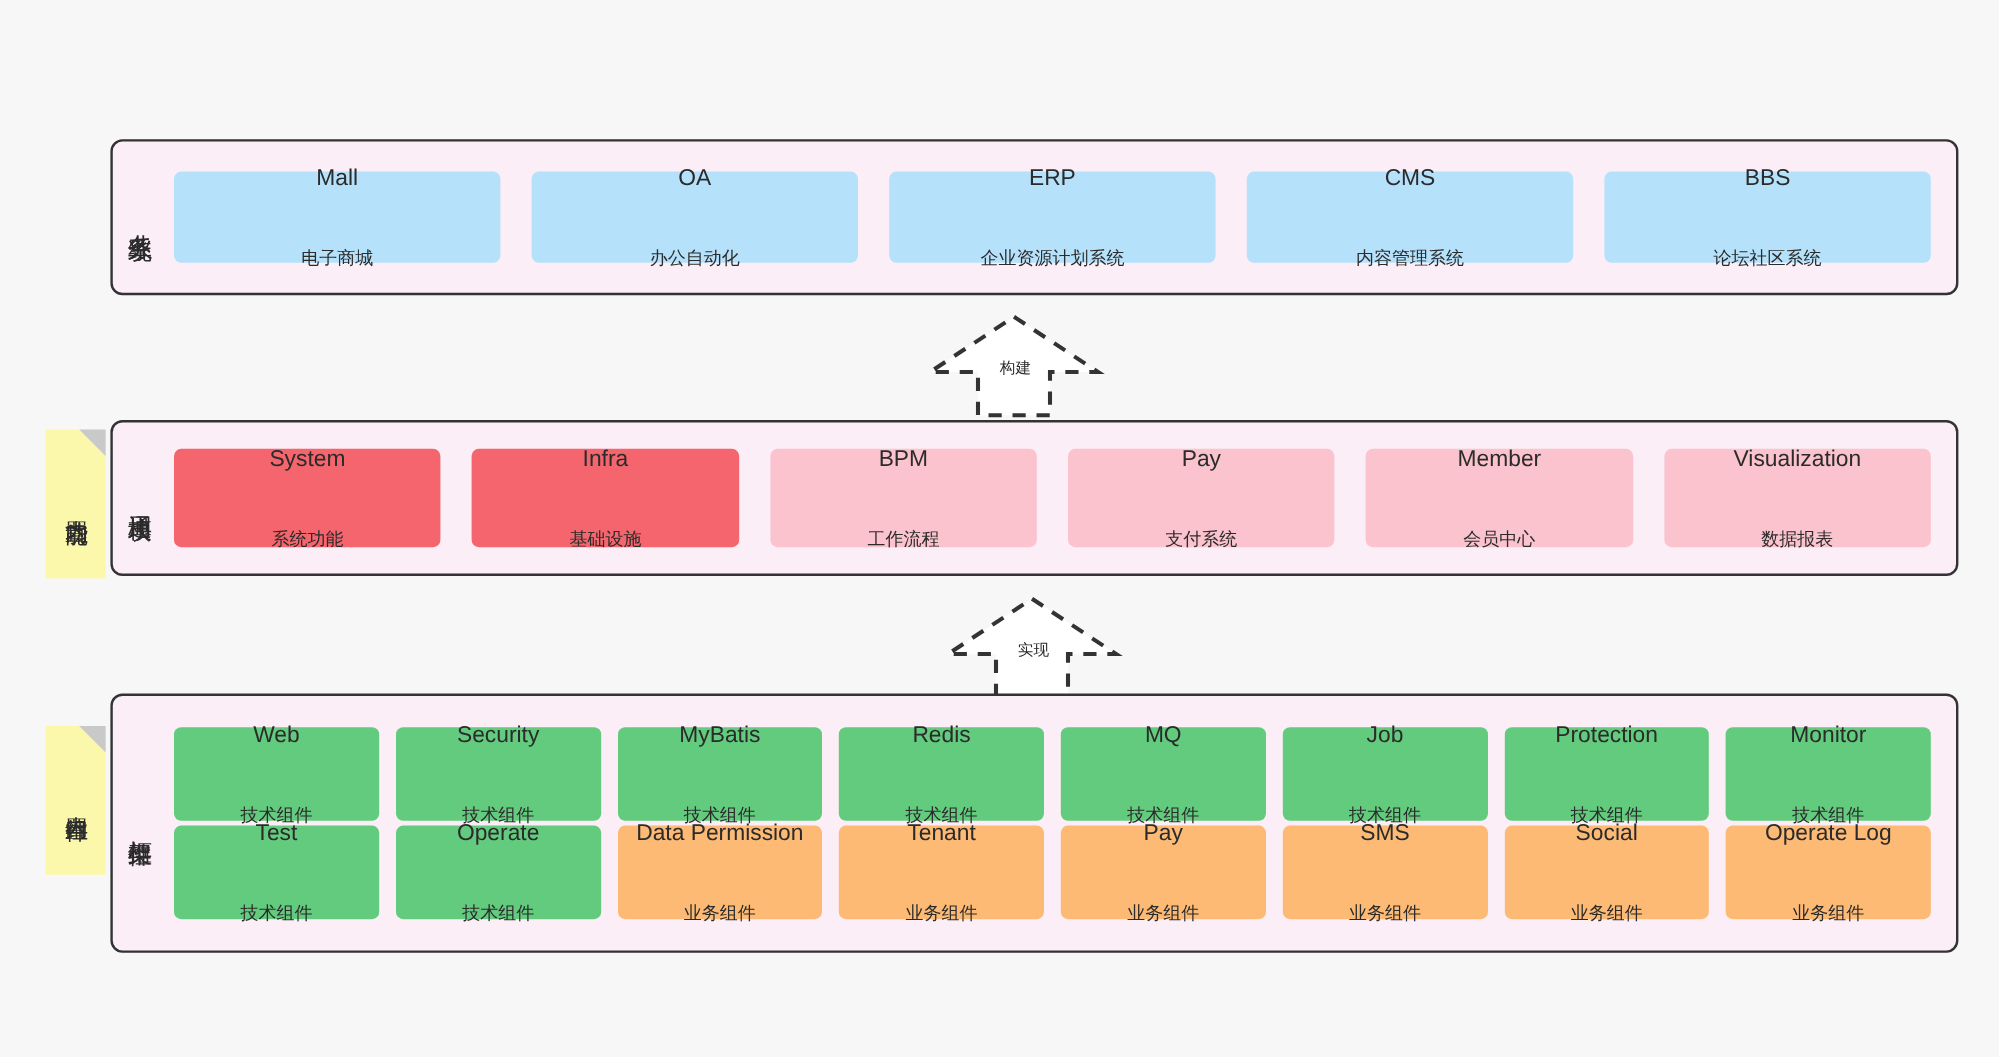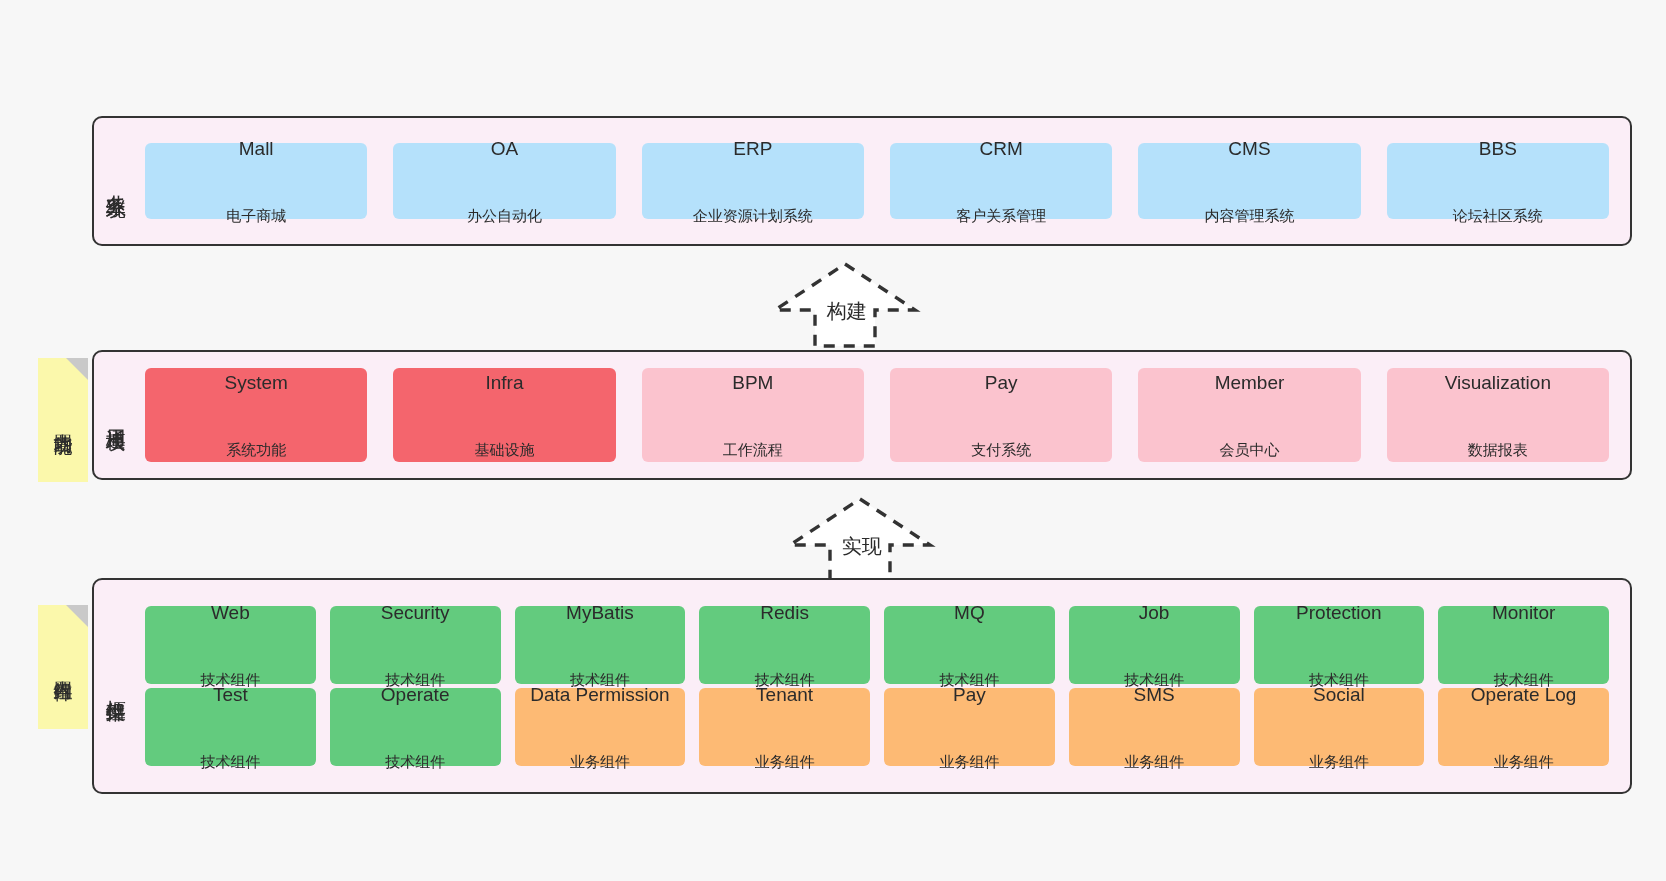--- a/index.html
+++ b/index.html
@@ -65,21 +65,21 @@
     justify-content:center;
     text-align:center;
     line-height:1.28;
     color:#2b2b2b;
     user-select:none;
   }
   .card .t1{font-size:19px;}
   .card .t2{font-size:15px;margin-top:44px;}
 
   .card.biz{height:76px;background:#b5e1fb;}
-  .card.mod{height:94px;background:#fbc3ce;}
+  .card.mod{height:82px;background:#fbc3ce;}
   .card.mod.strong{background:#f4656d;}
   .card.comp{height:78px;background:#63cb7e;}
   .card.comp.light{background:#fdba74;}
 
   
   .note{
     position:absolute;
     box-sizing:border-box;
     background:#fbf8ab;
     display:flex;
@@ -102,21 +102,21 @@
   }
 
   
   .arrow{position:absolute;}
   .arrow svg{display:block;overflow:visible;}
   .arrow .lbl{
     position:absolute;
     left:50%;
     transform:translateX(-46%);
     top:36px;
-    font-size:20px;
+    font-size:13px;
     color:#2b2b2b;
     background:transparent;
     padding:0 2px;
     white-space:nowrap;
     user-select:none;
   }
 </style>
 </head>
 <body>
 
@@ -130,24 +130,20 @@
         <span class="t1">Mall</span>
         <span class="t2">电子商城</span>
       </div>
       <div class="card biz">
         <span class="t1">OA</span>
         <span class="t2">办公自动化</span>
       </div>
       <div class="card biz">
         <span class="t1">ERP</span>
         <span class="t2">企业资源计划系统</span>
-      </div>
-      <div class="card biz">
-        <span class="t1">CRM</span>
-        <span class="t2">客户关系管理</span>
       </div>
       <div class="card biz">
         <span class="t1">CMS</span>
         <span class="t2">内容管理系统</span>
       </div>
       <div class="card biz">
         <span class="t1">BBS</span>
         <span class="t2">论坛社区系统</span>
       </div>
 

